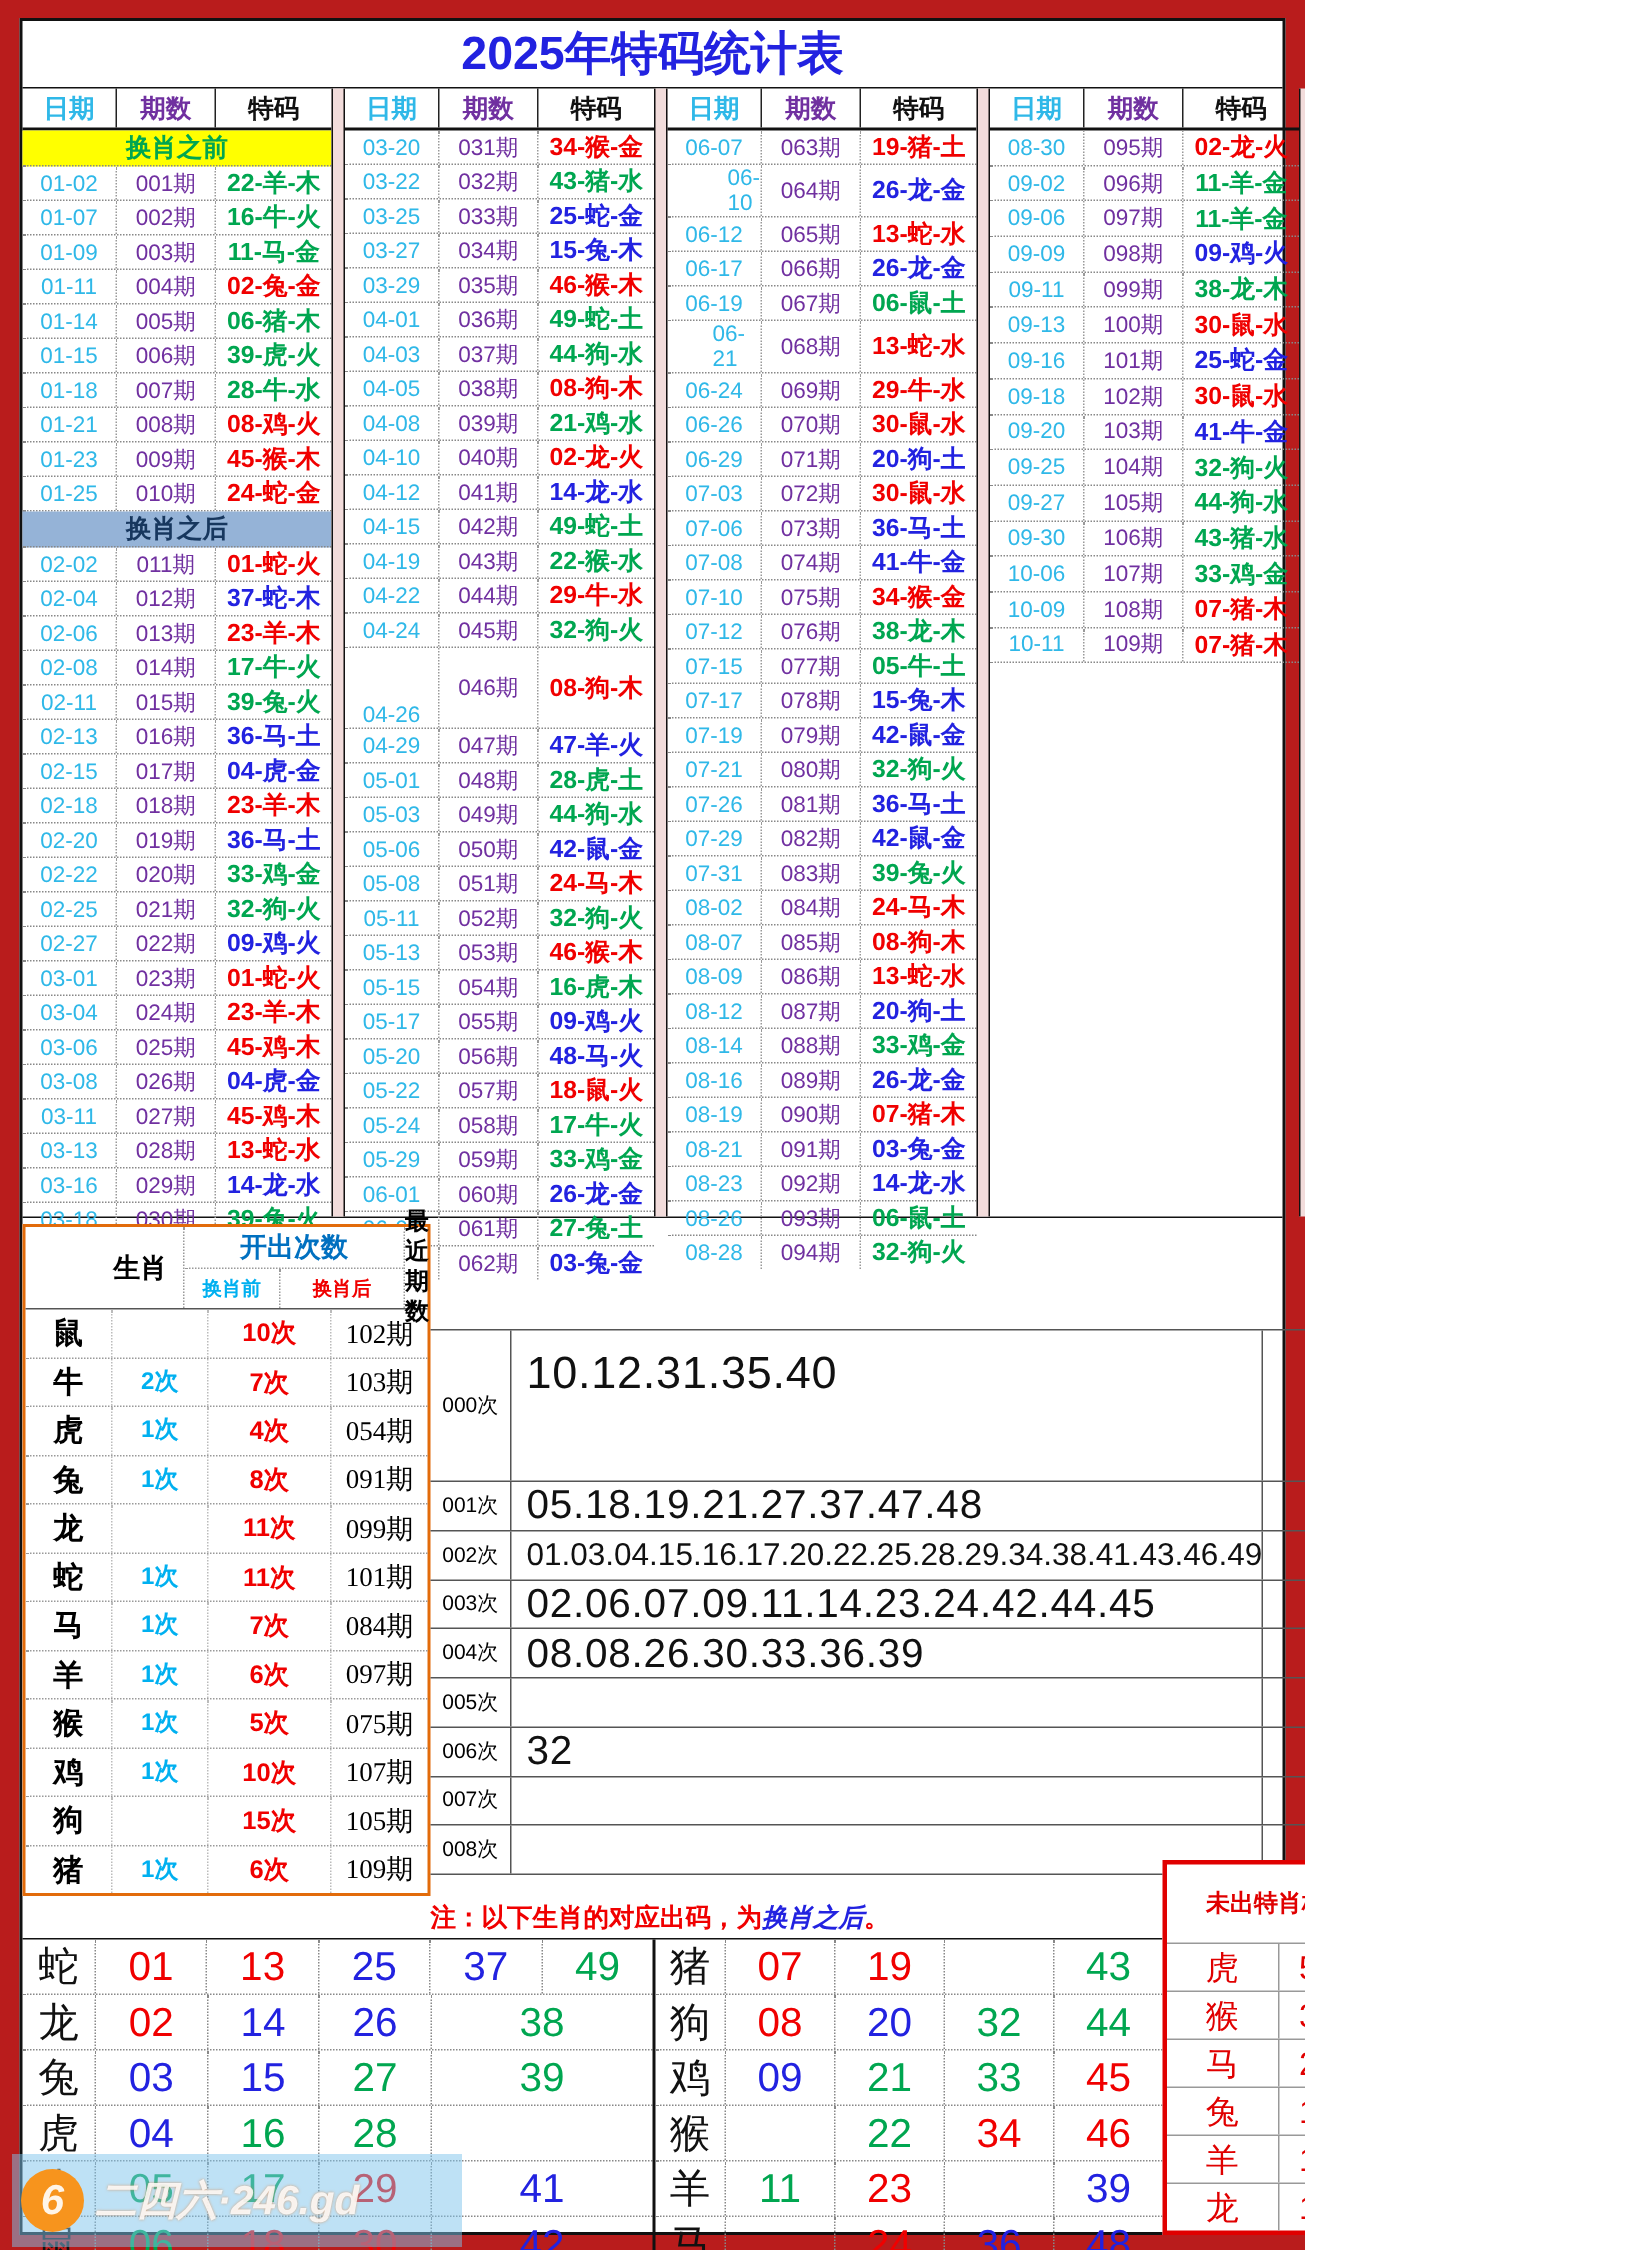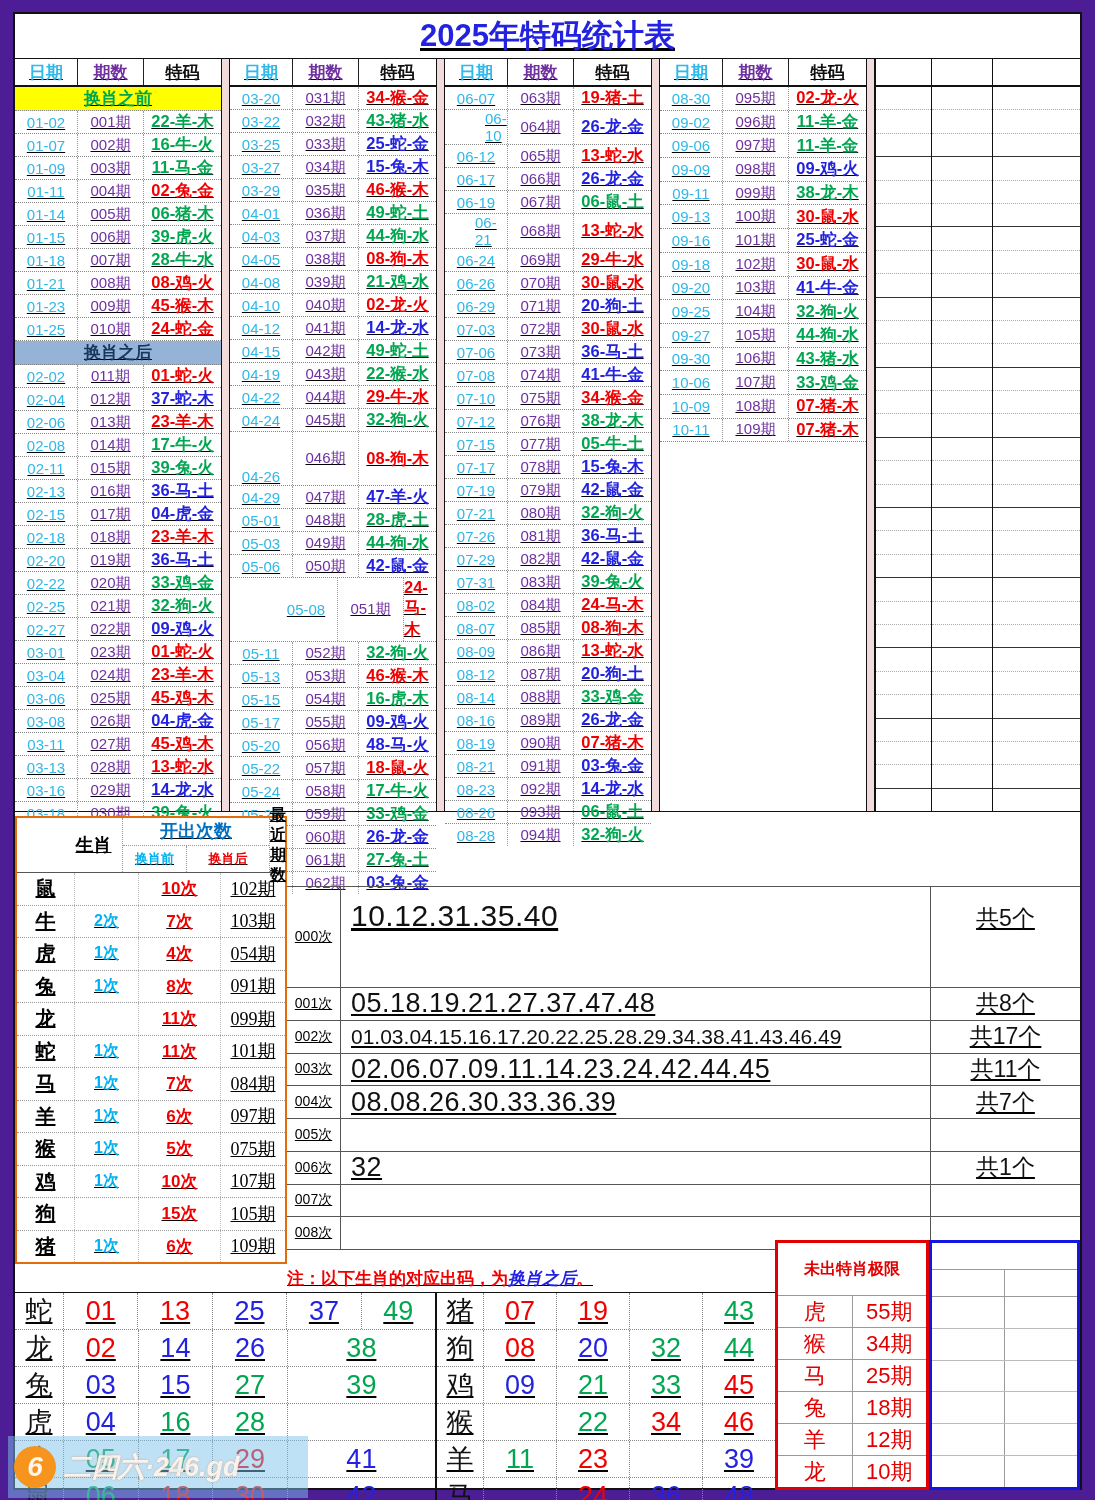--- a/index.html
+++ b/index.html
@@ -1,17 +1,17 @@
 <!DOCTYPE html>
 <html><head>
 <meta charset="utf-8">
 <style>
   html,body{margin:0;padding:0;}
-  .page{width:1095px;height:1500px;position:relative;background:#4c1d95;box-sizing:border-box;
-        padding:12px 13px 10px 13px;font-family:"Liberation Sans",sans-serif;overflow:hidden;text-decoration:underline;}
+  .page{width:870px;height:1500px;position:relative;background:#b91c1c;box-sizing:border-box;
+        padding:12px 13px 10px 13px;font-family:"Liberation Sans",sans-serif;overflow:hidden;}
   .sheet{width:100%;height:100%;background:#fff;border:2px solid #111;box-sizing:border-box;
          display:flex;flex-direction:column;position:relative;}
   .cell{display:flex;align-items:center;justify-content:center;min-height:0;box-sizing:border-box;}
 
   
   .title{height:44px;flex:none;border-bottom:1px solid #111;display:flex;align-items:center;justify-content:center;
          font-size:31px;font-weight:bold;color:#2222E0;}
 
   
   .main{height:752px;flex:none;display:flex;border-bottom:1px solid #111;}
@@ -386,21 +386,21 @@
             <div class="cell cd" style="color: rgb(47, 184, 232);">05-03</div>
             <div class="cell cp">049期</div>
             <div class="cell cc" style="color: rgb(0, 166, 80);">44-狗-水</div>
           </div>
           <div class="grow">
             <div class="cell cd" style="color: rgb(47, 184, 232);">05-06</div>
             <div class="cell cp">050期</div>
             <div class="cell cc" style="color: rgb(34, 34, 224);">42-鼠-金</div>
           </div>
           <div class="grow">
-            <div class="cell cd" style="color: rgb(47, 184, 232); margin-left: 45px;">05-08</div>
+            <div class="cell cd" style="color: rgb(47, 184, 232);">05-08</div>
             <div class="cell cp">051期</div>
             <div class="cell cc" style="color: rgb(240, 0, 0);">24-马-木</div>
           </div>
           <div class="grow">
             <div class="cell cd" style="color: rgb(47, 184, 232);">05-11</div>
             <div class="cell cp">052期</div>
             <div class="cell cc" style="color: rgb(0, 166, 80);">32-狗-火</div>
           </div>
           <div class="grow">
             <div class="cell cd" style="color: rgb(47, 184, 232);">05-13</div>

